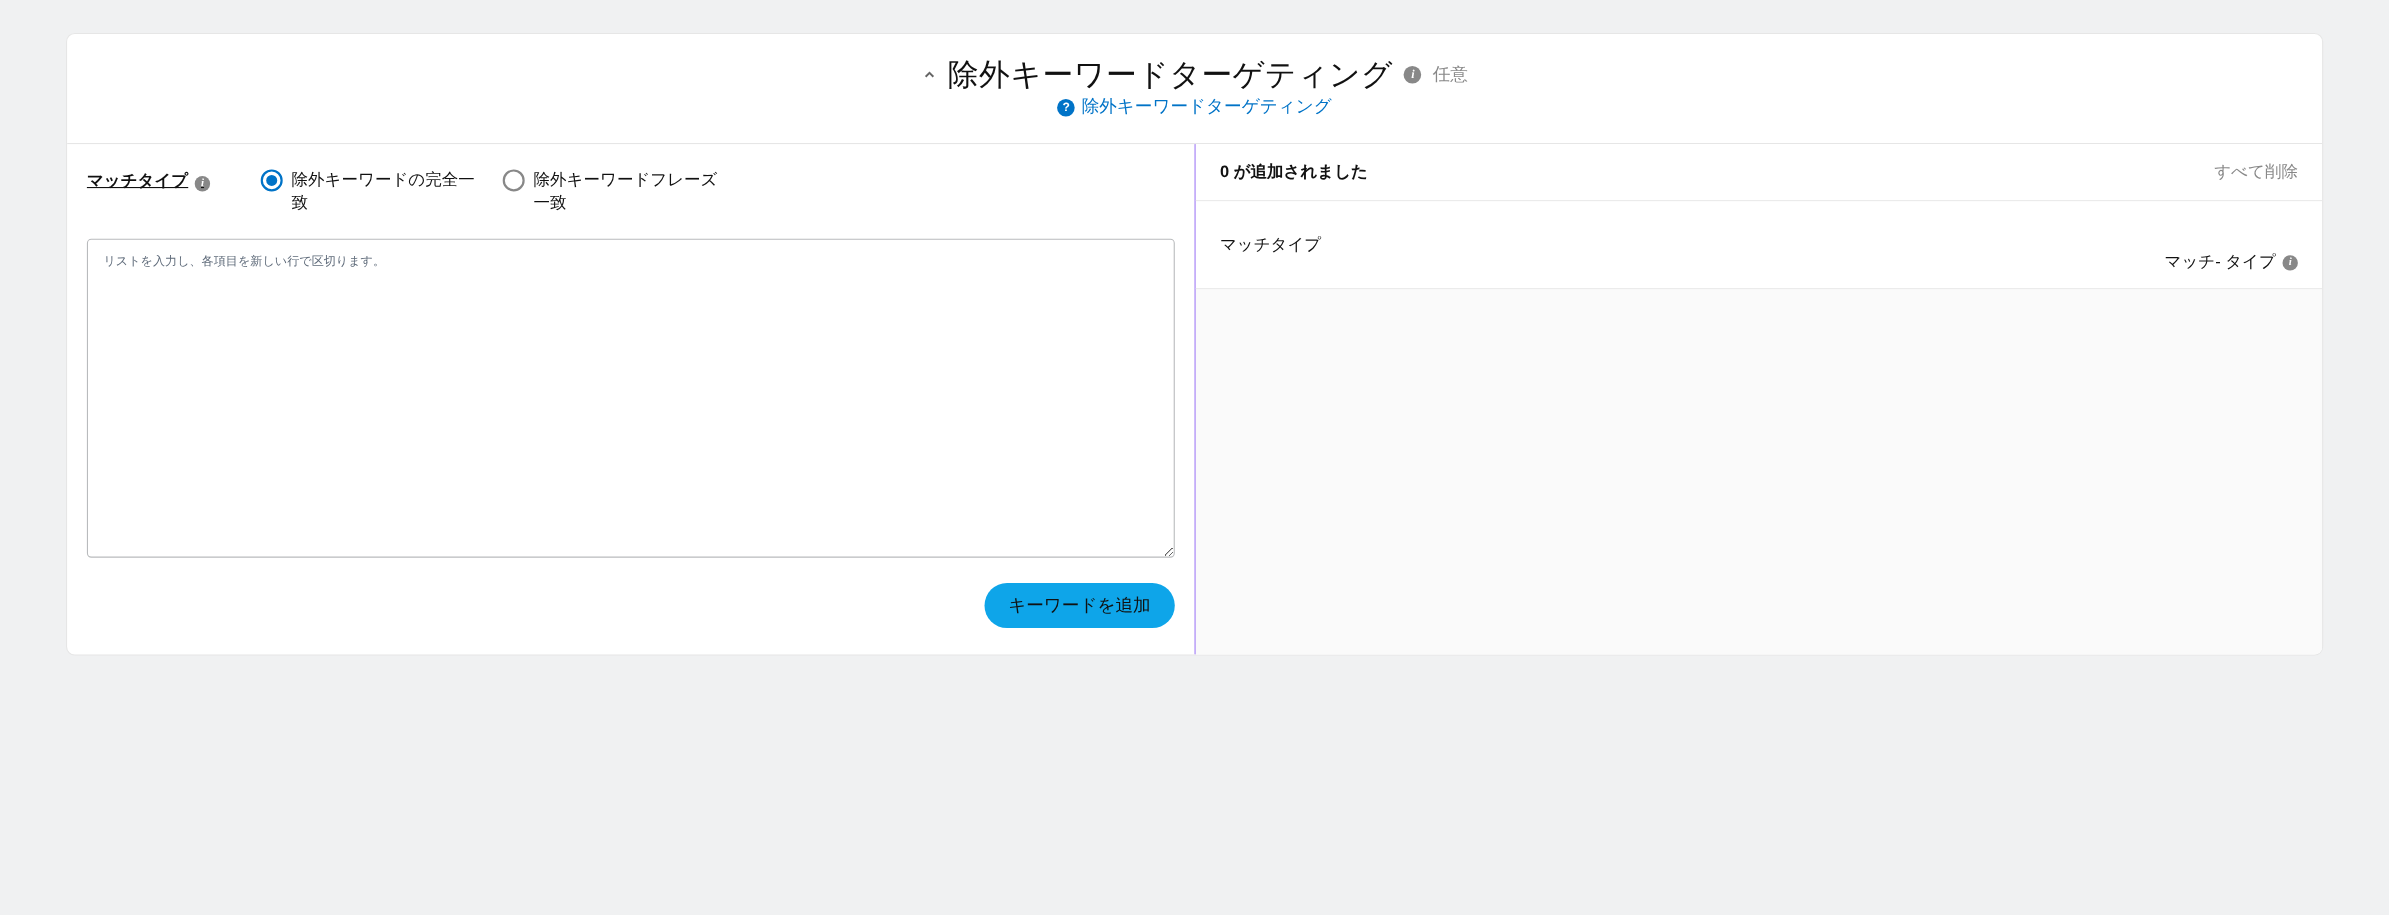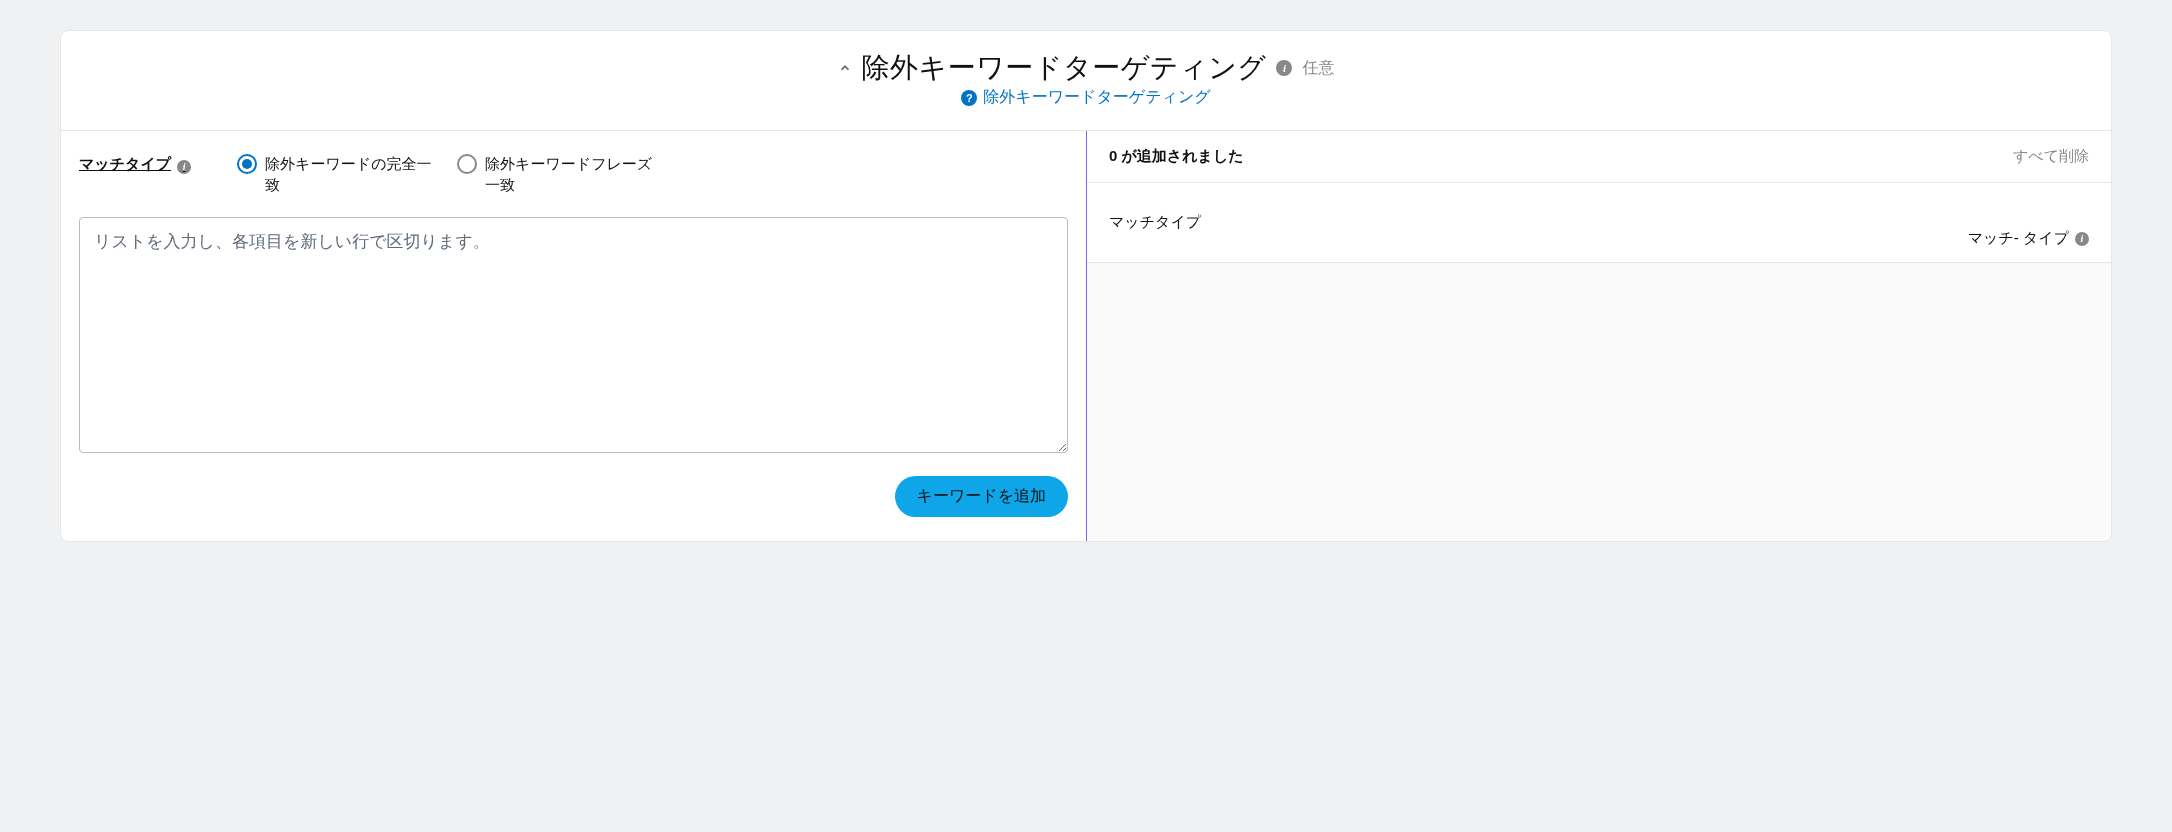--- a/index.html
+++ b/index.html
@@ -162,25 +162,25 @@
       background: #0073c7;
     }
     .radio-text {
       font-size: 15px;
       color: #111;
       max-width: 170px;
       line-height: 1.4;
     }
     .keyword-textarea {
       width: 100%;
-      height: 236px;
+      height: 290px;
       border: 1px solid #b9bbbd;
       border-radius: 4px;
       padding: 12px 14px;
-      font-size: 17px;
+      font-size: 11px;
       font-family: inherit;
       color: #111;
       resize: both;
       outline: none;
     }
     .keyword-textarea::placeholder {
       color: #5f6b7a;
     }
     .add-row {
       display: flex;

